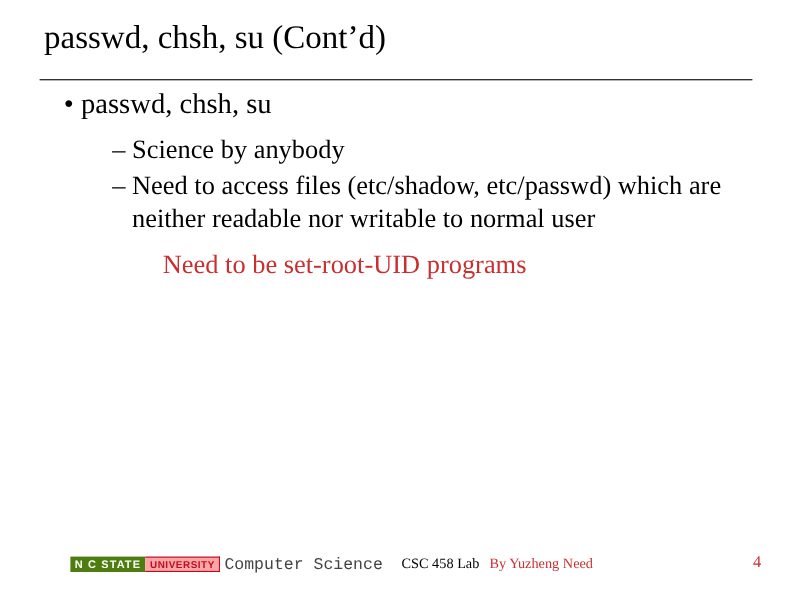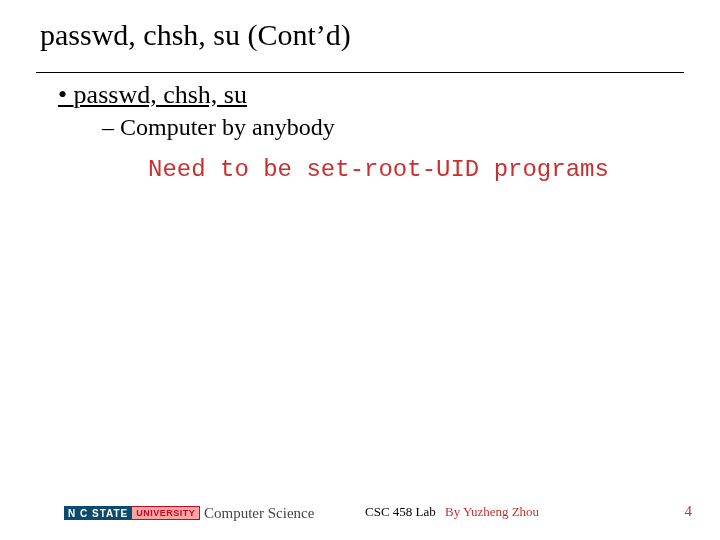--- a/index.html
+++ b/index.html
@@ -34,24 +34,23 @@
     border-top: 1px solid #000;
   }
   .body {
     position: absolute;
     left: 58px;
     top: 80px;
     width: 626px;
   }
   .bullet-l1 {
     font-size: 26px;
-    margin: 0 0 2px 0;
+    margin: 0 0 12px 0;
     padding-left: 16px;
     text-indent: -16px;
-    text-decoration: underline;
   }
   .bullet-l1::before {
     content: "• ";
   }
   .sub-wrap {
     margin-left: 44px;
   }
   .bullet-l2 {
     font-size: 24px;
     line-height: 1.25;
@@ -59,41 +58,40 @@
     padding-left: 18px;
     text-indent: -18px;
   }
   .bullet-l2::before {
     content: "– ";
   }
   .answer {
     font-size: 24px;
     color: #c92f2f;
     margin: 14px 0 0 46px;
-    font-family: Liberation Mono, monospace;
   }
   .footer {
     position: absolute;
     left: 0;
     right: 0;
     bottom: 20px;
     height: 22px;
   }
   .logo {
     position: absolute;
     left: 64px;
     bottom: 0;
     width: 132px;
     height: 14px;
     display: flex;
     align-items: stretch;
     font-family: Arial, Helvetica, sans-serif;
   }
   .logo-red {
-    background: #0c4a6e;
+    background: #4d7c0f;
     color: #fff;
     font-size: 10px;
     font-weight: bold;
     letter-spacing: 1px;
     display: flex;
     align-items: center;
     padding: 0 4px;
     white-space: nowrap;
   }
   .logo-white {
@@ -106,21 +104,21 @@
     letter-spacing: 0.5px;
     display: flex;
     align-items: center;
     padding: 0 4px;
     white-space: nowrap;
   }
   .dept {
     position: absolute;
     left: 204px;
     bottom: -2px;
-    font-family: Liberation Serif, serif;
+    font-family: Liberation Mono, monospace;
     font-size: 15px;
     color: #444;
   }
   .course {
     position: absolute;
     left: 365px;
     bottom: 0;
     font-size: 13px;
     color: #000;
   }
@@ -143,29 +141,30 @@
 <body>
 
 <div class="slide">
 
   <div class="title">passwd, chsh, su (Cont’d)</div>
   <hr class="title-rule">
 
   <div class="body">
     <p class="bullet-l1">passwd, chsh, su</p>
     <div class="sub-wrap">
-      <p class="bullet-l2">Computer by anybody</p>
+      <p class="bullet-l2">Science by anybody</p>
+      <p class="bullet-l2">Need to access files (etc/shadow, etc/passwd) which are neither readable nor writable to normal user</p>
       <p class="answer">Need to be set-root-UID programs</p>
     </div>
   </div>
 
   <div class="footer">
     <div class="logo">
       <span class="logo-red">N C STATE</span>
       <span class="logo-white">UNIVERSITY</span>
     </div>
     <div class="dept">Computer Science</div>
     <div class="course">CSC 458 Lab</div>
-    <div class="author">By Yuzheng Zhou</div>
+    <div class="author">By Yuzheng Need</div>
     <div class="pagenum">4</div>
   </div>
 
 </div>
 
 </body></html>

